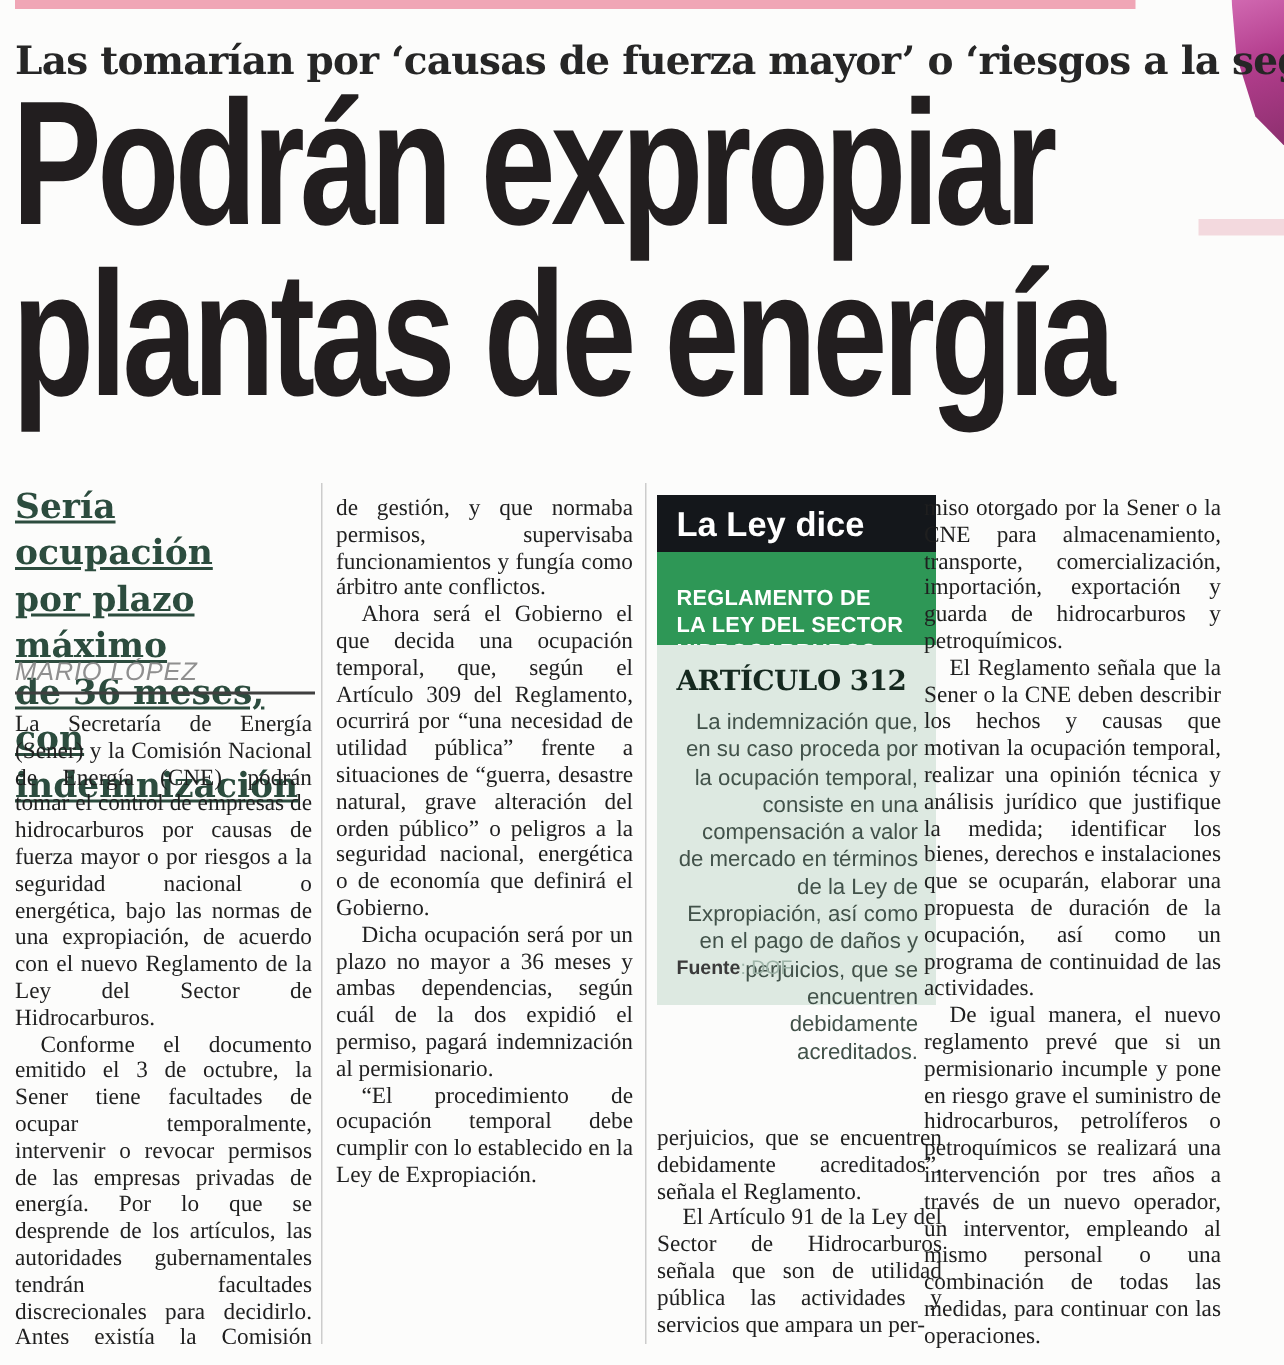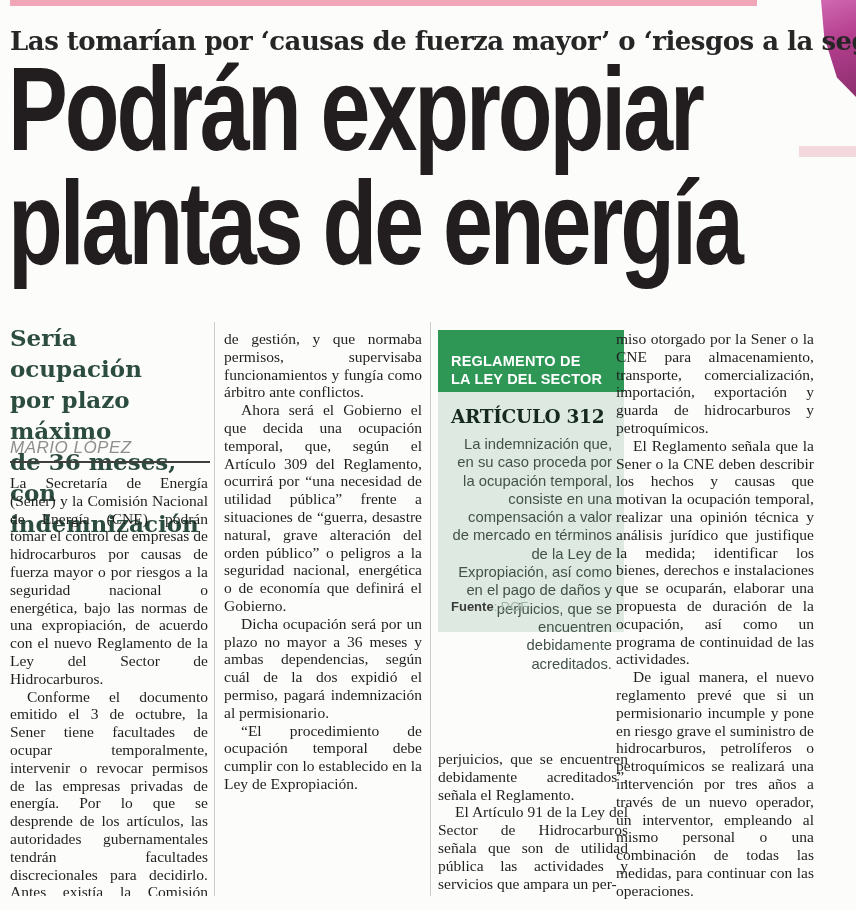--- a/index.html
+++ b/index.html
@@ -54,20 +54,21 @@
   .col-divider { position: absolute; top: 322px; width: 1px; height: 574px; background: #cccccc; }
   #divider-1 { left: 214px; }
   #divider-2 { left: 430px; }
 
   
   .deck {
     position: absolute; left: 10px; top: 322px; width: 204px;
     font-family: "DejaVu Serif", serif;
     font-weight: bold; font-size: 23px; line-height: 31px;
     color: #2c4c3e;
+    text-decoration: underline;
   }
   .deck span { display: block; }
   .byline {
     position: absolute; left: 10px; top: 438px; width: 204px;
     font-family: "Liberation Sans", sans-serif;
     font-size: 17px; letter-spacing: 0.5px; color: #8f8f8f; font-style: italic;
   }
   .byline-rule { position: absolute; left: 10px; top: 461px; width: 200px; height: 2px; background: #3f3f3f; }
   #col-1 { left: 10px; top: 474px; width: 198px; height: 422px; overflow: hidden; }
   #col-2 { left: 224px; width: 198px; height: 566px; overflow: hidden; }
@@ -140,20 +141,21 @@
   </div>
 
   <div class="col" id="col-2">
     <p class="body-p no-indent">de gestión, y que normaba permisos, supervisaba funcionamientos y fungía como árbitro ante conflictos.</p>
     <p class="body-p">Ahora será el Gobierno el que decida una ocupación temporal, que, según el Artículo 309 del Reglamento, ocurrirá por “una necesidad de utilidad pública” frente a situaciones de “guerra, desastre natural, grave alteración del orden público” o peligros a la seguridad nacional, energética o de economía que definirá el Gobierno.</p>
     <p class="body-p">Dicha ocupación será por un plazo no mayor a 36 meses y ambas dependencias, según cuál de la dos expidió el permiso, pagará indemnización al permisionario.</p>
     <p class="body-p">“El procedimiento de ocupación temporal debe cumplir con lo establecido en la Ley de Expropiación.</p>
   </div>
 
   <div class="law-box">
+    <div class="law-box-header">La Ley dice</div>
     <div class="law-box-subheader">
       <span>REGLAMENTO DE</span>
       <span>LA LEY DEL SECTOR</span>
       <span>HIDROCARBUROS</span>
     </div>
     <div class="law-box-body">
       <div class="law-article-title">ARTÍCULO 312</div>
       <div class="law-text">La indemnización que, en su caso proceda por la ocupación temporal, consiste en una compensación a valor de mercado en términos de la Ley de Expropiación, así como en el pago de daños y perjuicios, que se encuentren debidamente acreditados.</div>
       <div class="law-source">
         <span class="src-label">Fuente</span><span class="src-sep">: </span><span class="src-value">DOF</span>

